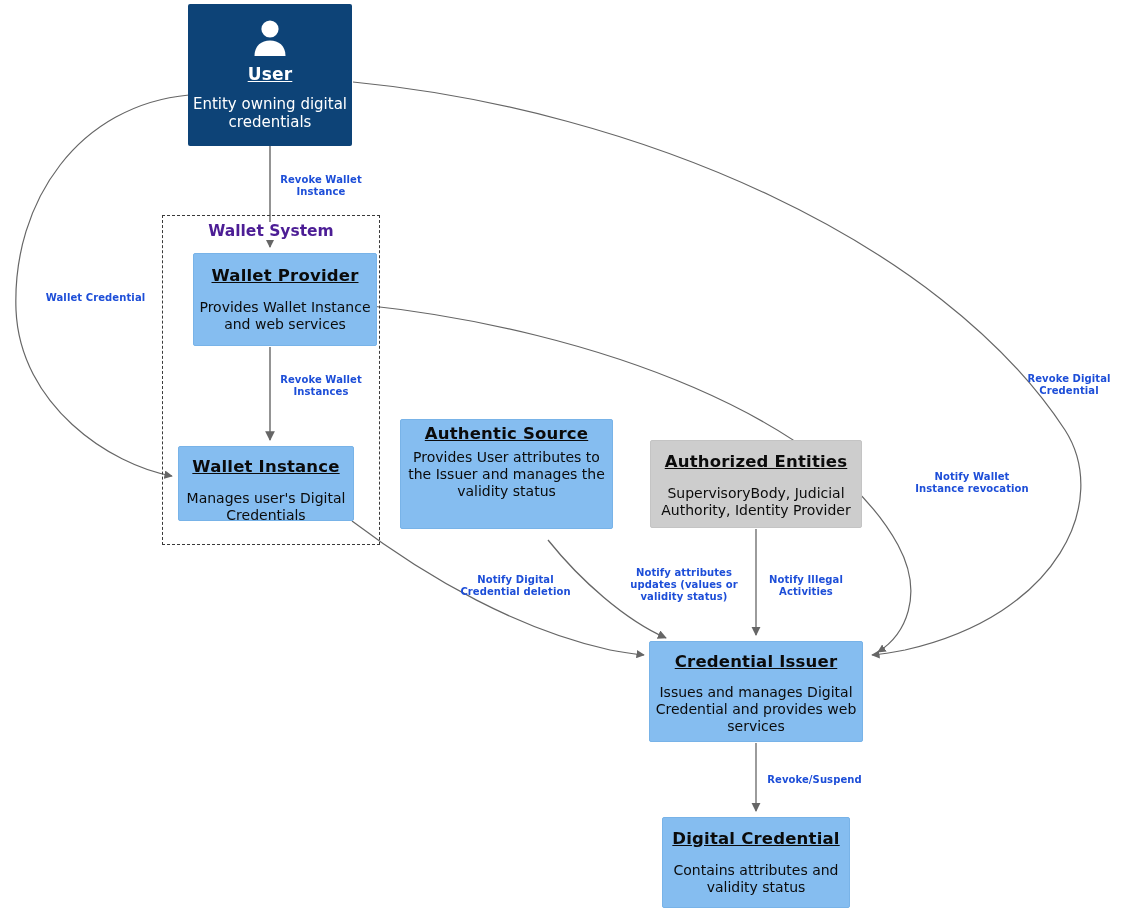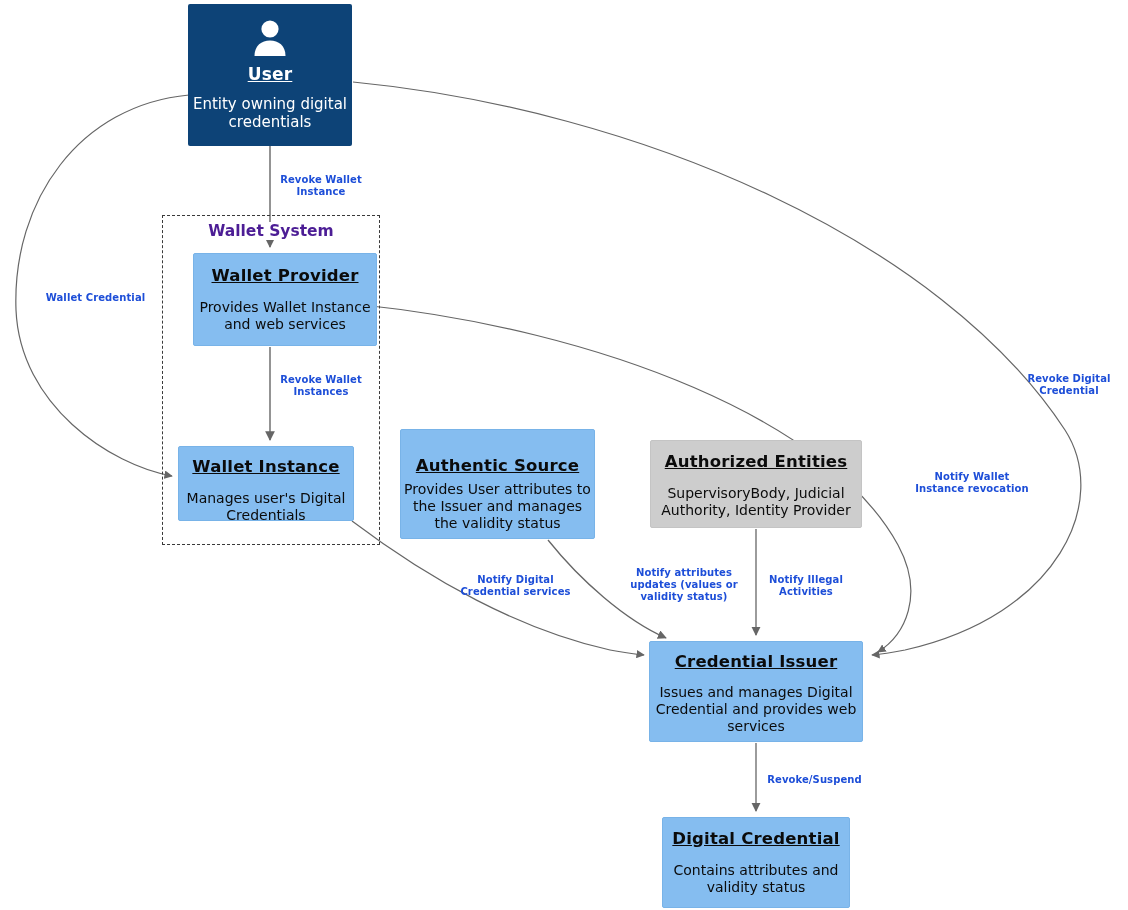--- a/index.html
+++ b/index.html
@@ -67,21 +67,21 @@
   }
   .blue .title, .grey .title { font-size: 16.5px; }
   .blue .desc, .grey .desc { font-size: 14px; }
 
   #node-wallet-provider { left: 178px; top: 253px; width: 184px; height: 93px; padding-top: 12px; margin-left: 15px; }
   #node-wallet-provider .desc { margin-top: 14px; }
 
   #node-wallet-instance { left: 178px; top: 446px; width: 176px; height: 75px; padding-top: 10px; }
   #node-wallet-instance .desc { margin-top: 14px; }
 
-  #node-authentic-source { left: 400px; top: 429px; width: 195px; height: 110px; padding-top: 26px; }
+  #node-authentic-source { left: 400px; top: 419px; width: 213px; height: 110px; padding-top: 4px; }
   #node-authentic-source .desc { margin-top: 6px; }
 
   #node-authorized-entities { left: 650px; top: 440px; width: 212px; height: 88px; padding-top: 11px; }
   #node-authorized-entities .desc { margin-top: 14px; }
 
   #node-credential-issuer { left: 649px; top: 641px; width: 214px; height: 101px; padding-top: 10px; }
   #node-credential-issuer .desc { margin-top: 13px; }
 
   #node-digital-credential { left: 662px; top: 817px; width: 188px; height: 91px; padding-top: 11px; }
   #node-digital-credential .desc { margin-top: 14px; }
@@ -202,21 +202,21 @@
   <div class="edge-label" style="left:261px; top:374px; width:120px;">Revoke Wallet
 Instances</div>
 
   <div class="edge-label" style="left:1010px; top:373px; width:118px;">Revoke Digital
 Credential</div>
 
   <div class="edge-label" style="left:898px; top:471px; width:148px;">Notify Wallet
 Instance revocation</div>
 
   <div class="edge-label" style="left:443px; top:574px; width:145px;">Notify Digital
-Credential services</div>
+Credential deletion</div>
 
   <div class="edge-label" style="left:613px; top:567px; width:142px;">Notify attributes
 updates (values or
 validity status)</div>
 
   <div class="edge-label" style="left:751px; top:574px; width:110px;">Notify Illegal
 Activities</div>
 
   <div class="edge-label" style="left:757px; top:774px; width:115px;">Revoke/Suspend</div>
 

